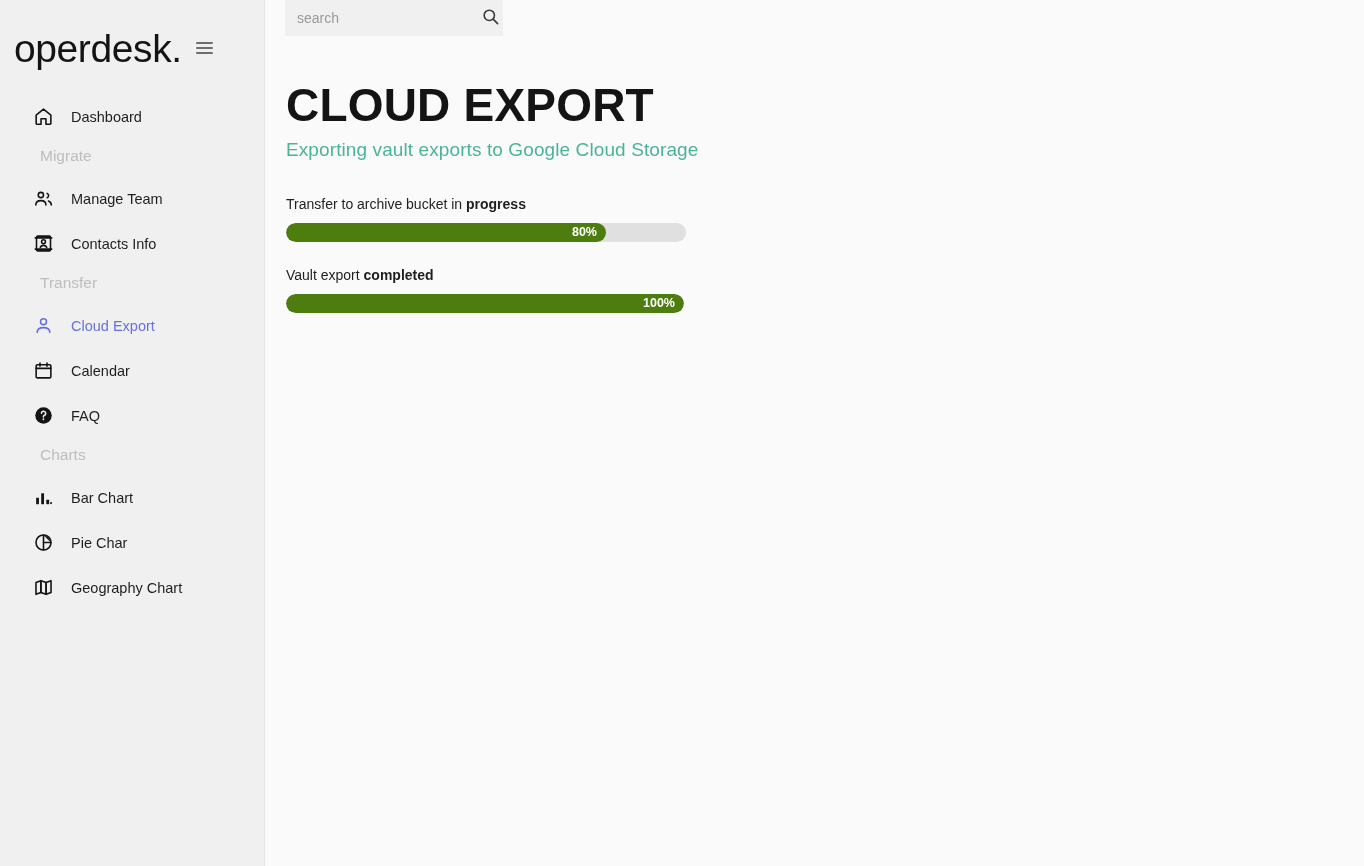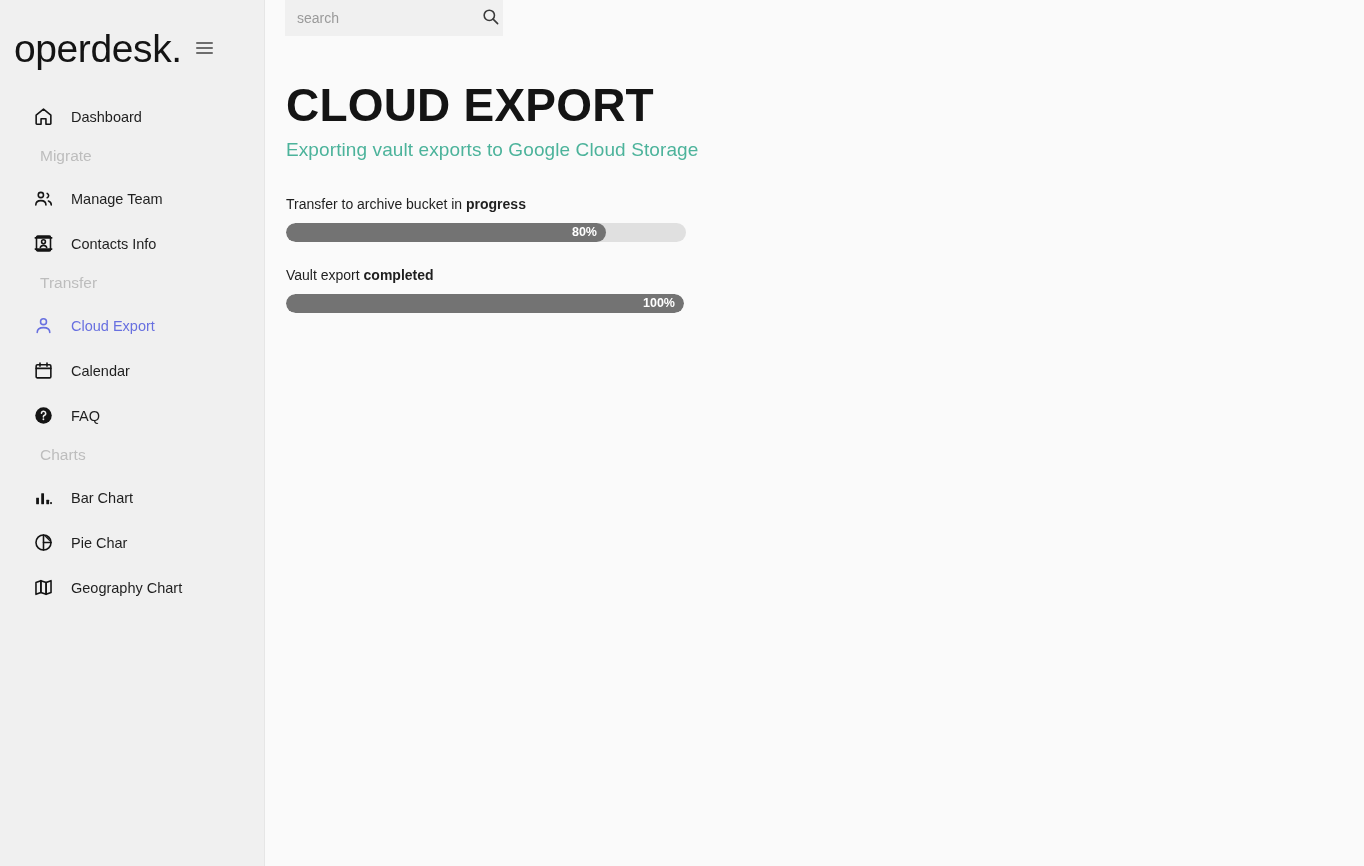--- a/index.html
+++ b/index.html
@@ -174,21 +174,21 @@
     border-radius: 10px;
     position: relative;
     overflow: hidden;
   }
   .progress-track.t1 { width: 400px; }
   .progress-track.t2 { width: 398px; }
 
   .progress-fill {
     position: absolute;
     left: 0; top: 0; bottom: 0;
-    background: #737373;
+    background: #4d7c0f;
     border-radius: 10px;
     display: flex;
     align-items: center;
     justify-content: flex-end;
   }
   .progress-value {
     font-size: 12.5px;
     font-weight: 700;
     color: #ffffff;
     padding-right: 9px;

